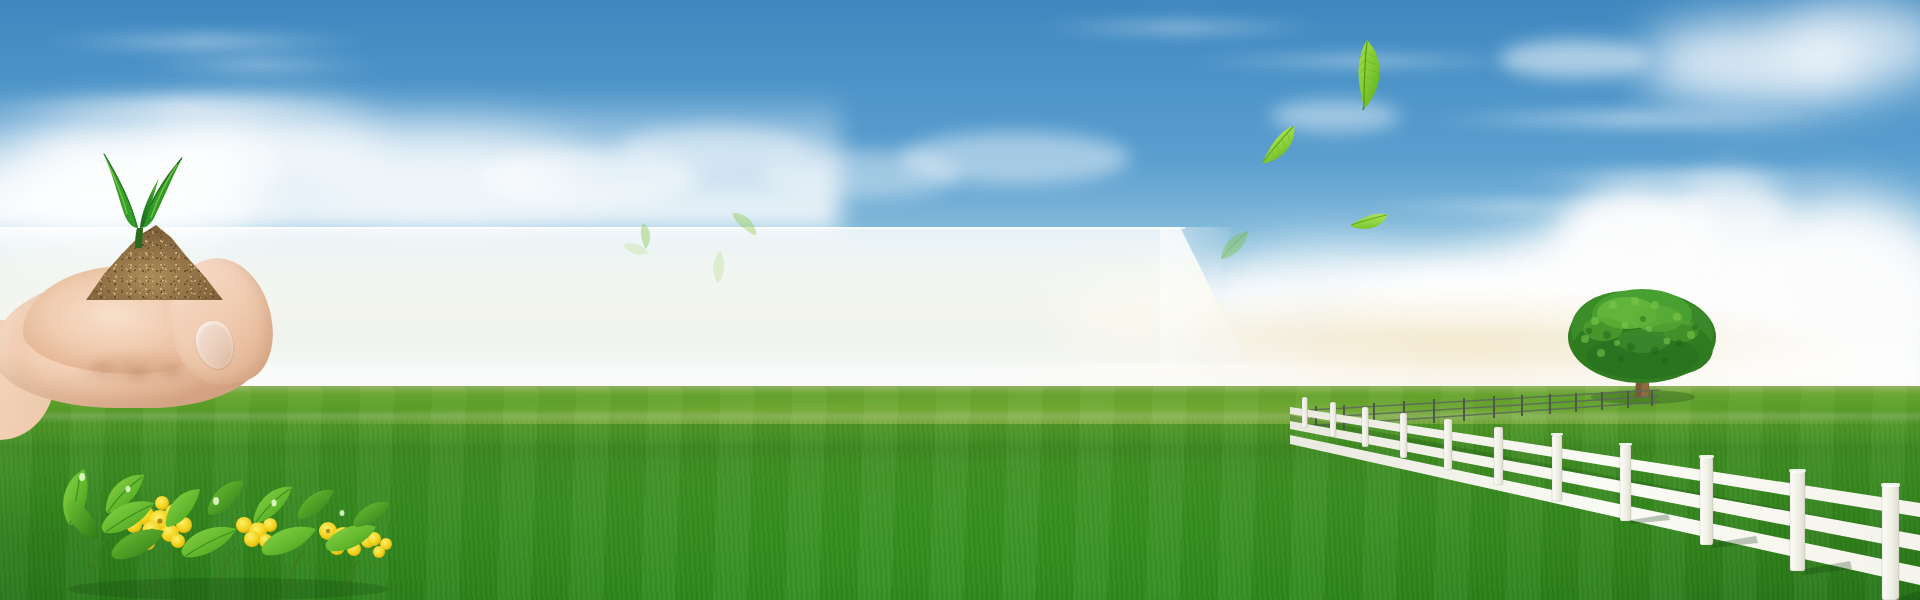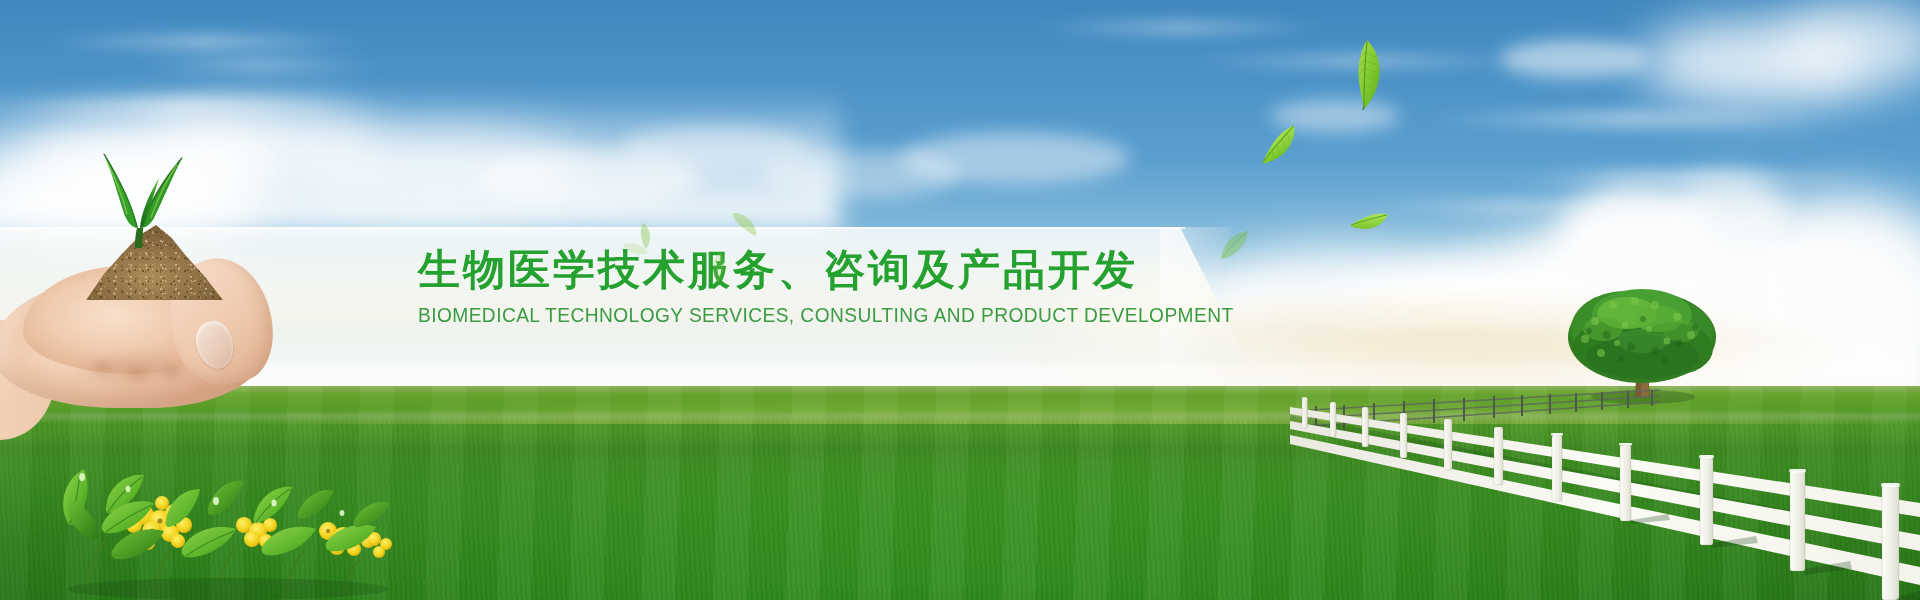--- a/index.html
+++ b/index.html
@@ -412,24 +412,20 @@
     </svg>
   </div>
 
   <div class="band-wrap">
     <div class="band"></div>
     <div class="band-topline"></div>
     <div class="band-botline"></div>
     <div class="band-diag"></div>
   </div>
 
-  <div class="title-block">
-    <div class="title-cn">生物医学技术服务、咨询及产品开发</div>
-    <div class="title-en">BIOMEDICAL TECHNOLOGY SERVICES, CONSULTING AND PRODUCT DEVELOPMENT</div>
-  </div>
 
   <div class="leaf" style="left:1345px; top:38px;">
     <svg width="42" height="72" viewBox="0 0 42 72">
       <defs>
         <linearGradient id="lf1" x1="0" y1="0" x2="1" y2="1">
           <stop offset="0" stop-color="#a9dd4e"></stop>
             <stop offset="0.55" stop-color="#7ec82f"></stop>
             <stop offset="1" stop-color="#5aa91f"></stop>
         </linearGradient>
       </defs>

